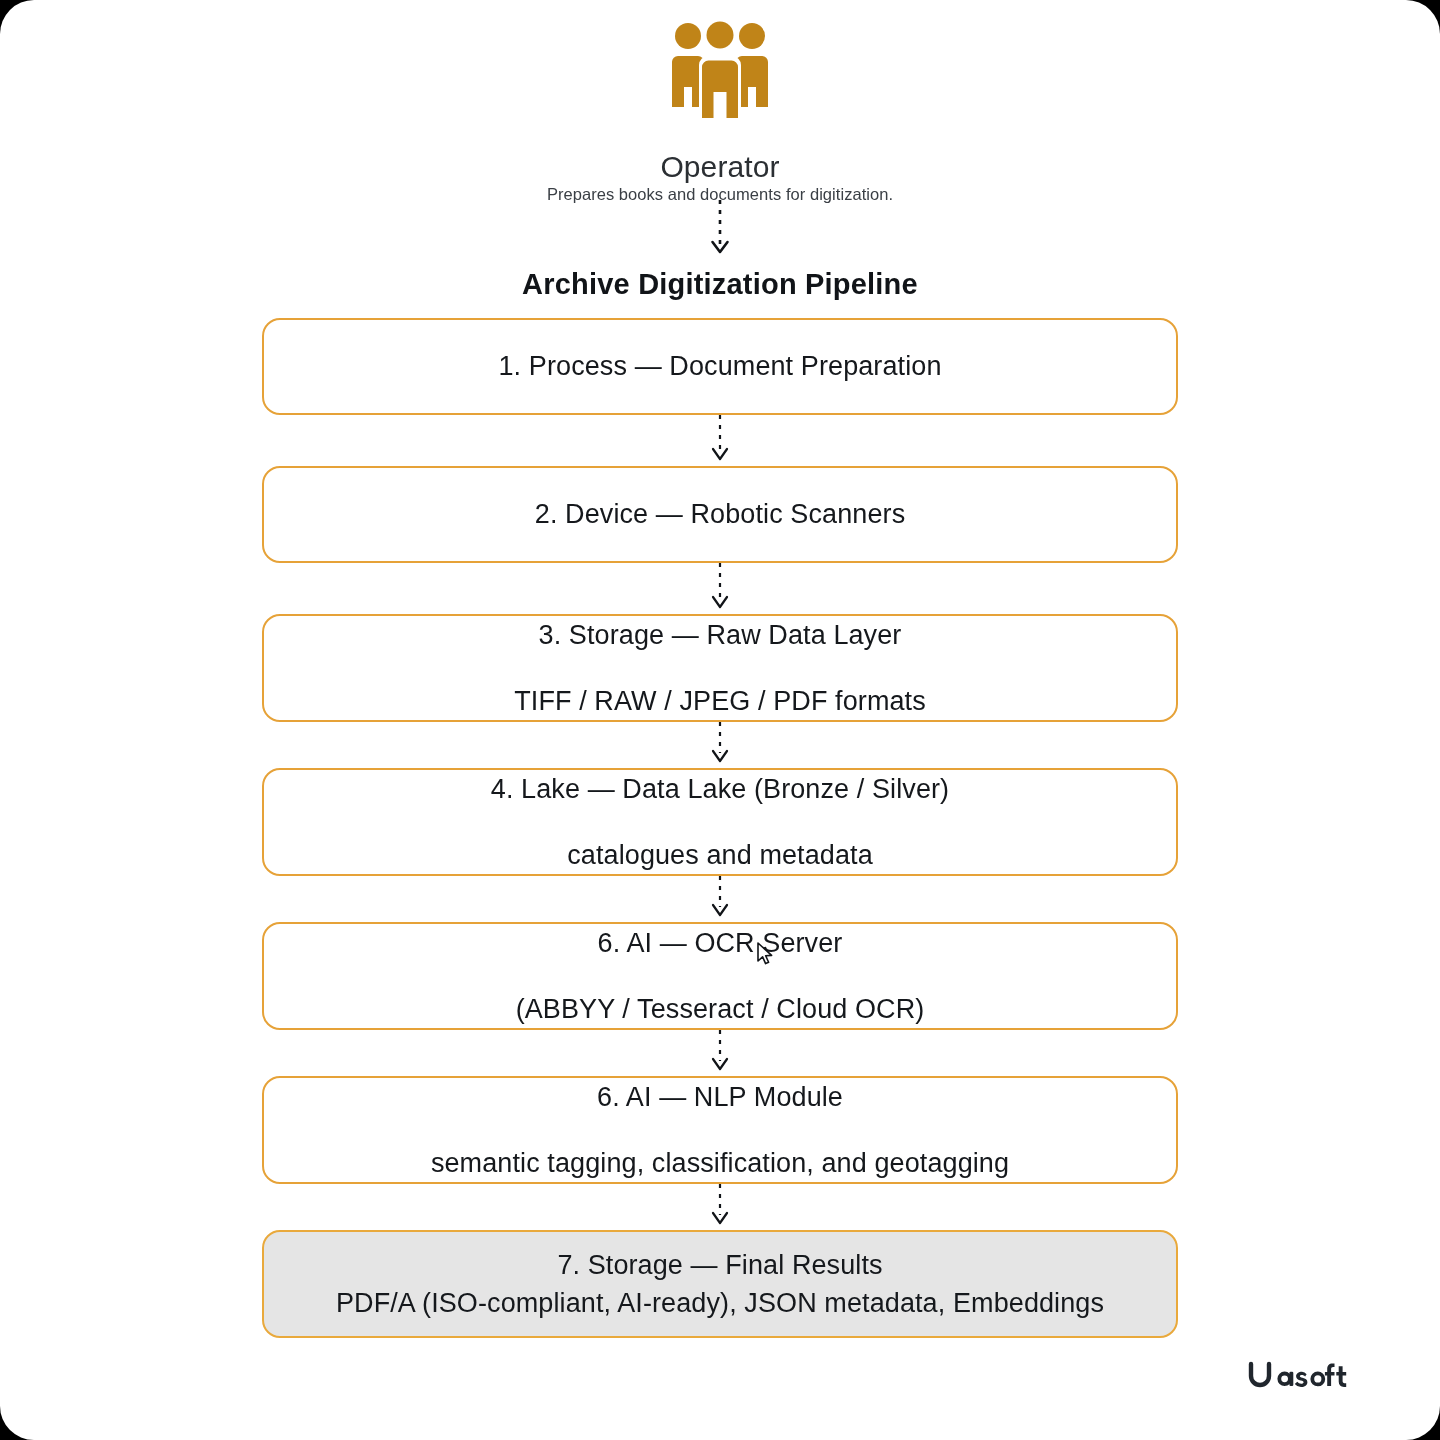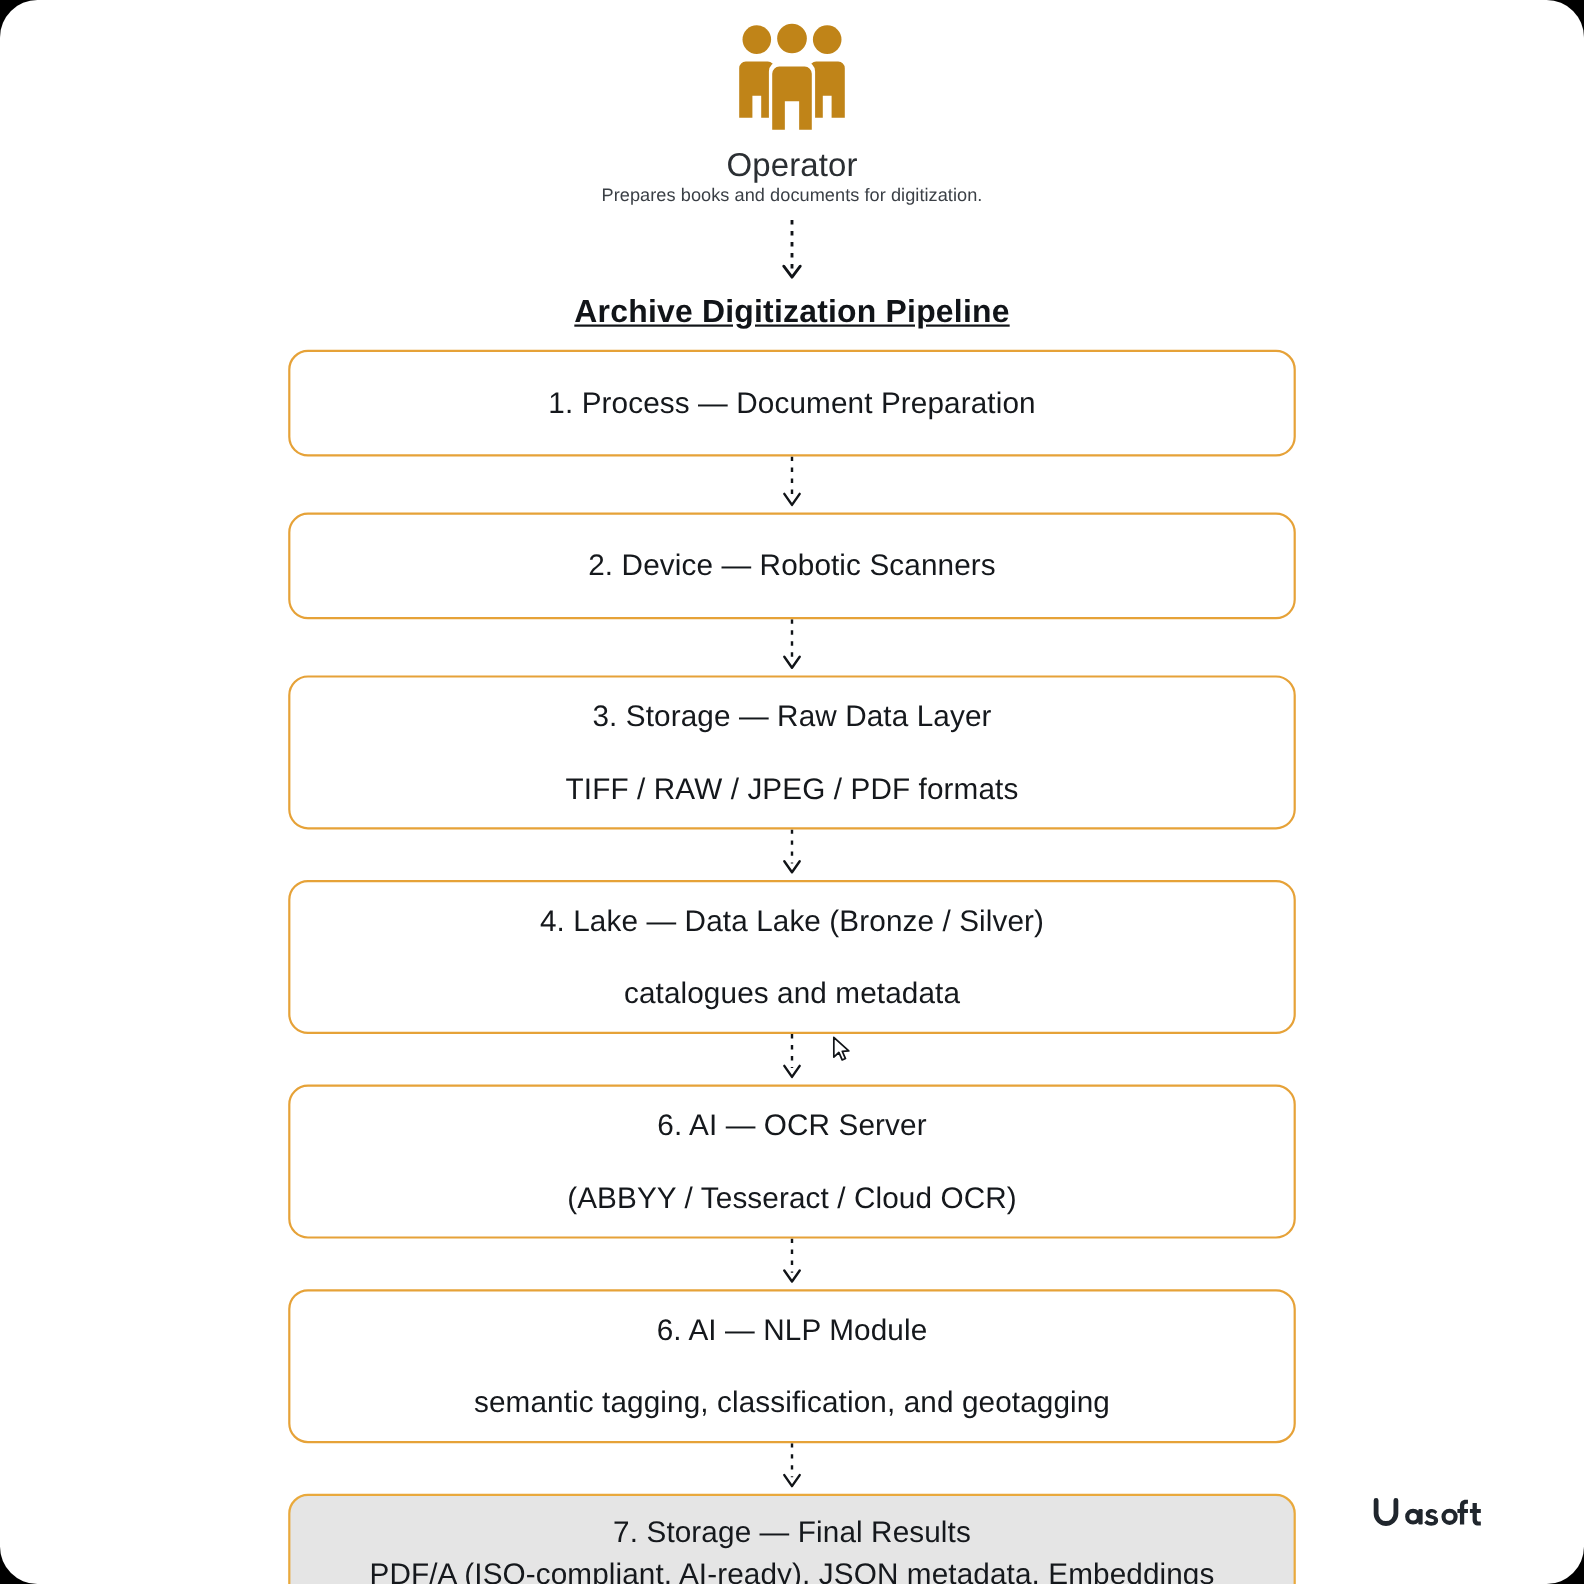--- a/index.html
+++ b/index.html
@@ -32,21 +32,21 @@
     width: 1440px;
     text-align: center;
   }
   #actor-icon {
     display: block;
     margin: 0 auto;
     width: 108px;
     height: 108px;
   }
   #actor-name {
-    margin-top: 8px;
+    margin-top: 24px;
     font-size: 30px;
     font-weight: 400;
     color: #2b2f33;
     letter-spacing: 0.1px;
     line-height: 1.15;
   }
   #actor-desc {
     margin-top: 0;
     font-size: 16.5px;
     font-weight: 400;
@@ -67,21 +67,20 @@
   #pipeline-title {
     position: absolute;
     left: 0;
     top: 268px;
     width: 1440px;
     text-align: center;
     font-size: 29px;
     font-weight: 700;
     color: #111418;
     letter-spacing: 0.2px;
-    text-decoration: underline;
   }
 
   
   #steps {
     position: absolute;
     left: 262px;
     top: 318px;
     width: 916px;
   }
   .step {
@@ -106,21 +105,21 @@
     white-space: pre;
   }
   .step .line2 {
     font-size: 27px;
     font-weight: 400;
     letter-spacing: 0.1px;
     line-height: 1.42;
     white-space: pre;
   }
   .step.one-line  { height: 97px; }
-  .step.two-line  { height: 140px; gap: 28px; }
+  .step.two-line  { height: 108px; gap: 28px; }
   .step.highlight {
     background: #e5e5e5;
     border-color: #e9a93c;
     height: 108px;
   }
 
   .gap-one  { height: 51px; }
   .gap-two  { height: 46px; }
   .arrow-slot {
     position: relative;

